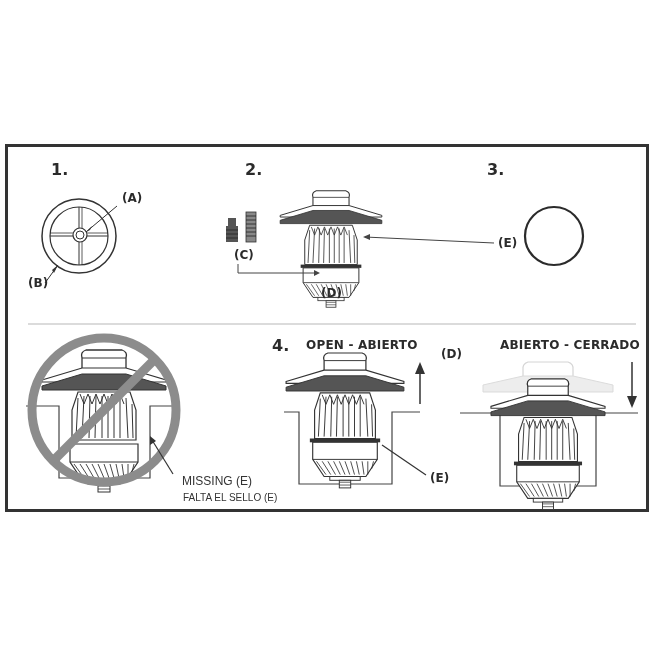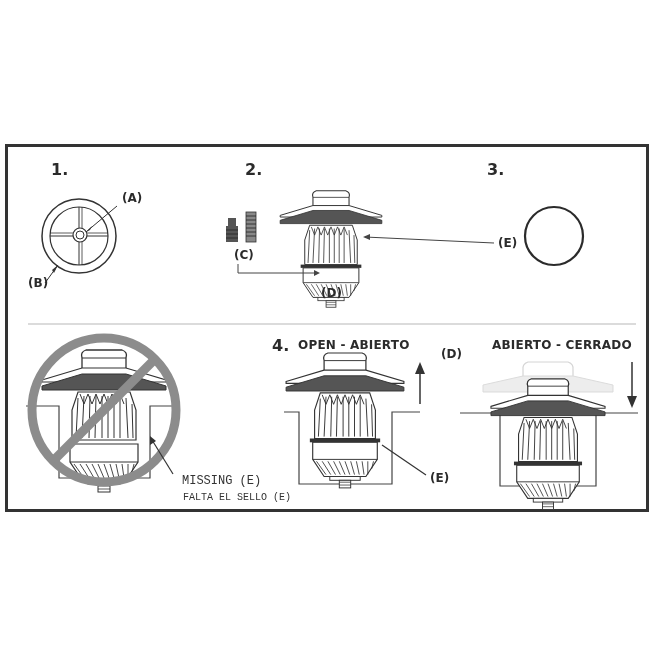--- a/index.html
+++ b/index.html
@@ -4,22 +4,22 @@
 <style>
   html, body { margin: 0; padding: 0; background: #ffffff; }
   body { width: 652px; height: 652px; position: relative; overflow: hidden;
          font-family: "DejaVu Sans", "Liberation Sans", sans-serif; }
   .frame { position: absolute; left: 5px; top: 144px; width: 638px; height: 362px;
            border: 3px solid #333; background: #fff; }
   svg { position: absolute; left: 0; top: 0; }
   .lbl { position: absolute; font-weight: bold; color: #2b2b2b; white-space: nowrap; }
   .step { font-size: 16px; }
   .tag { font-size: 12px; }
-  .cap { font-size: 12px; letter-spacing: 0.2px; }
-  .miss { position: absolute; font-family: Liberation Mono, monospace; color: #333; white-space: nowrap; }
+  .cap { font-size: 12px; letter-spacing: 0.2px; margin-left: 8px; }
+  .miss { position: absolute; font-family: Liberation Sans, sans-serif; color: #333; white-space: nowrap; }
 </style>
 </head>
 <body>
 
 <div class="frame"></div>
 
 <svg width="652" height="652" viewBox="0 0 652 652">
   <defs>
 
     <g id="stopper">

